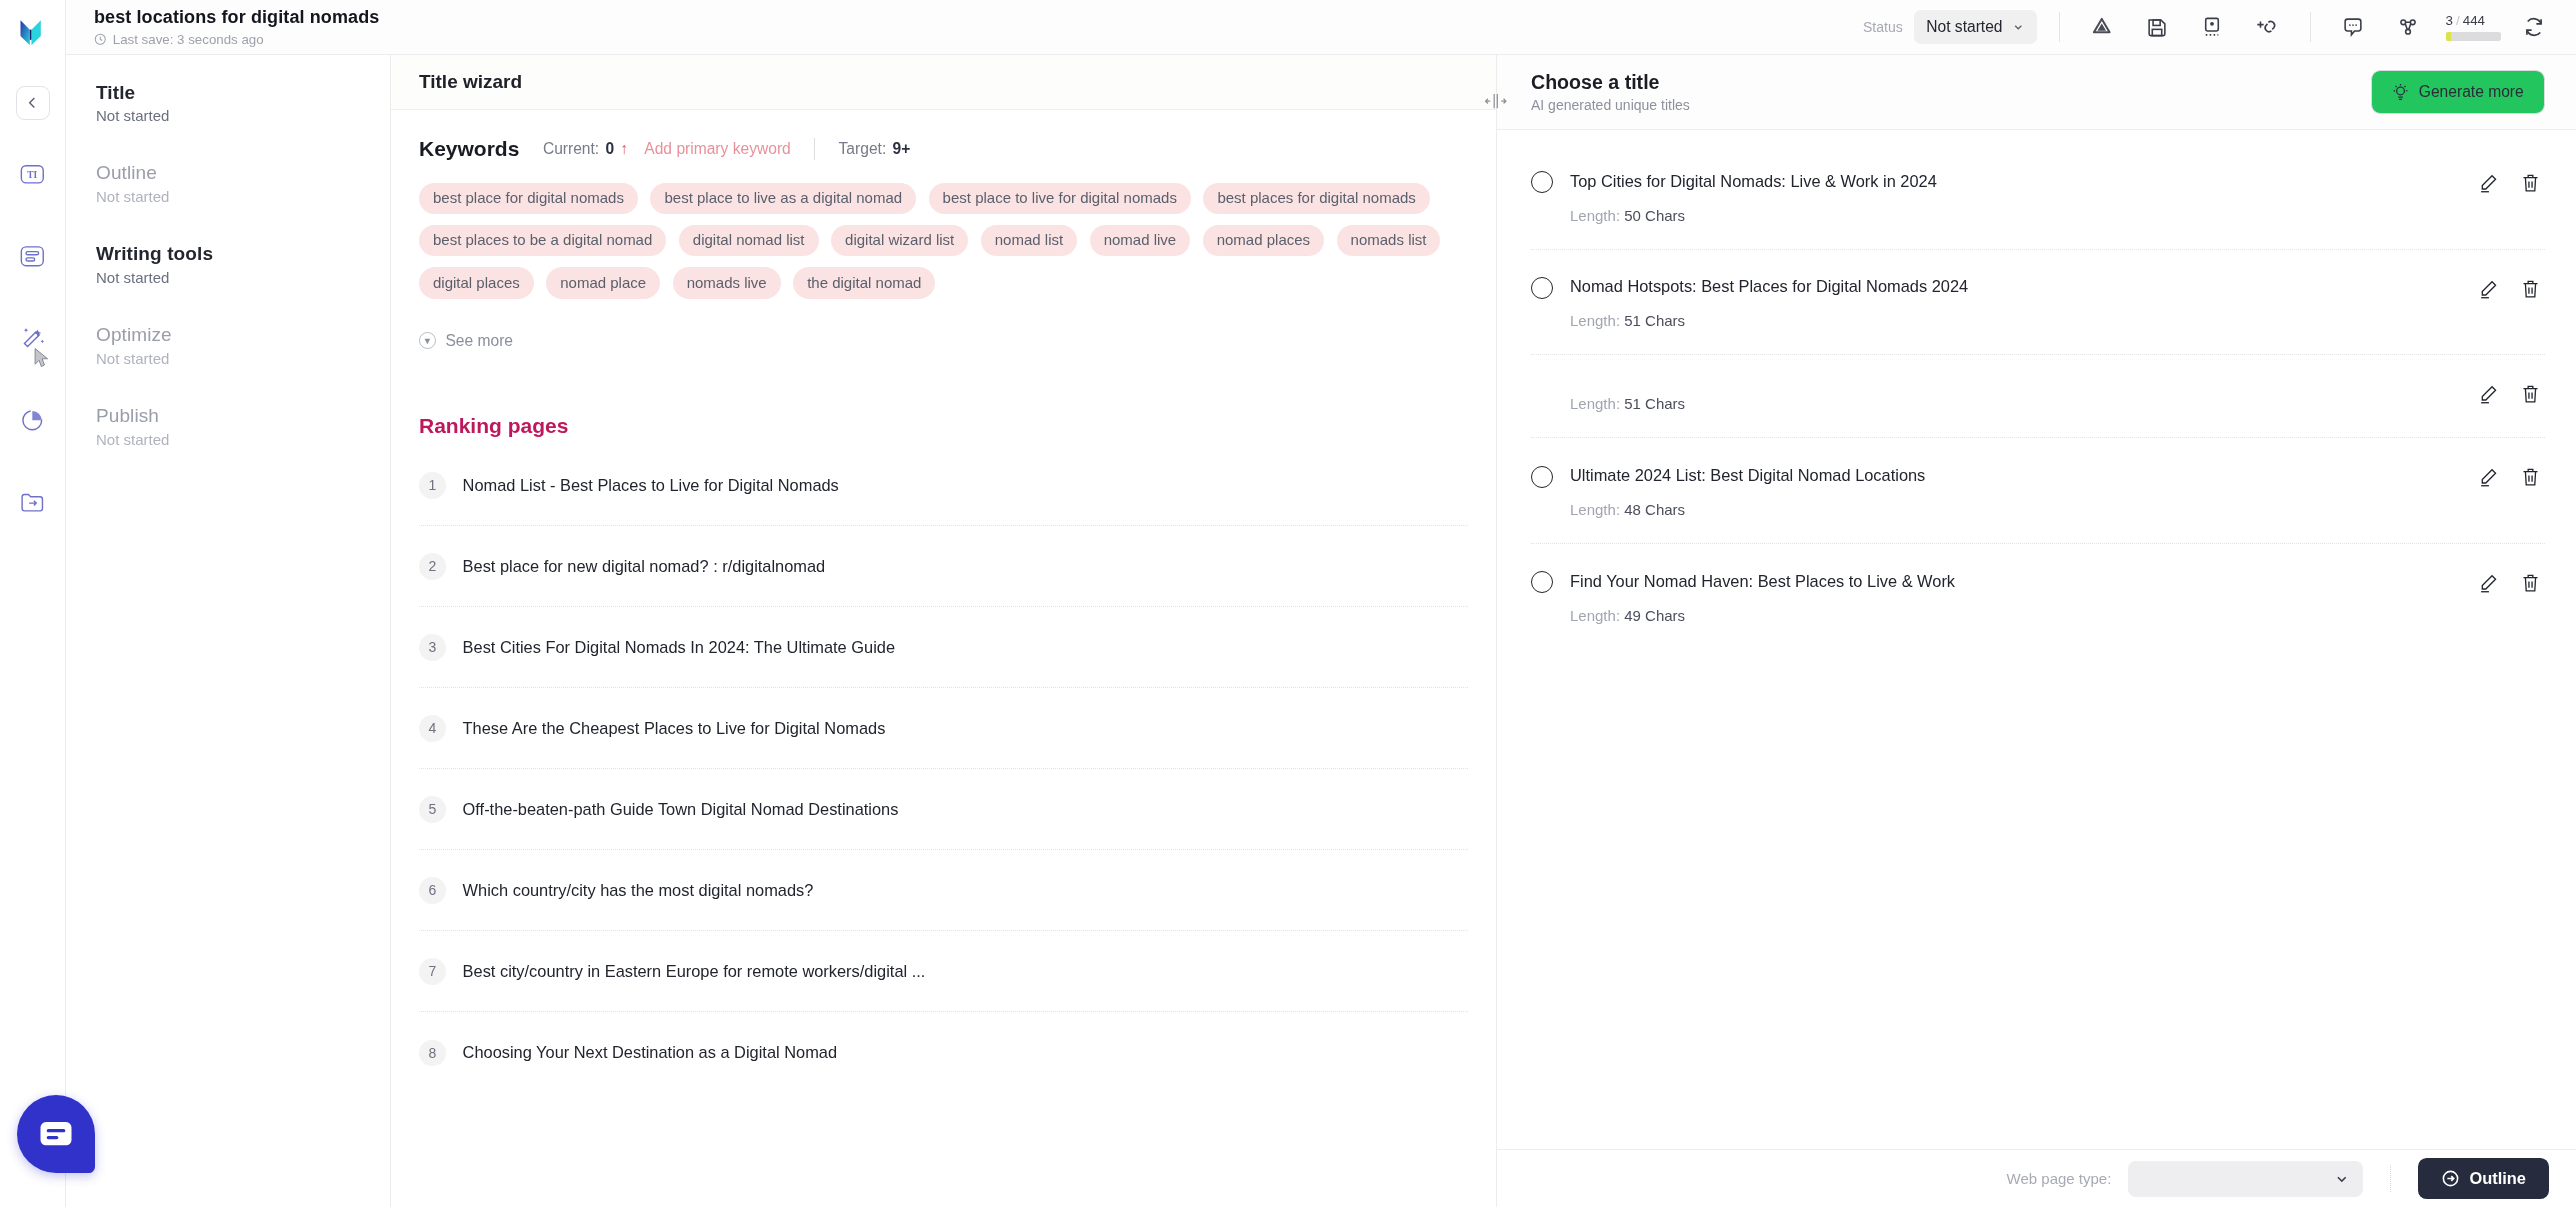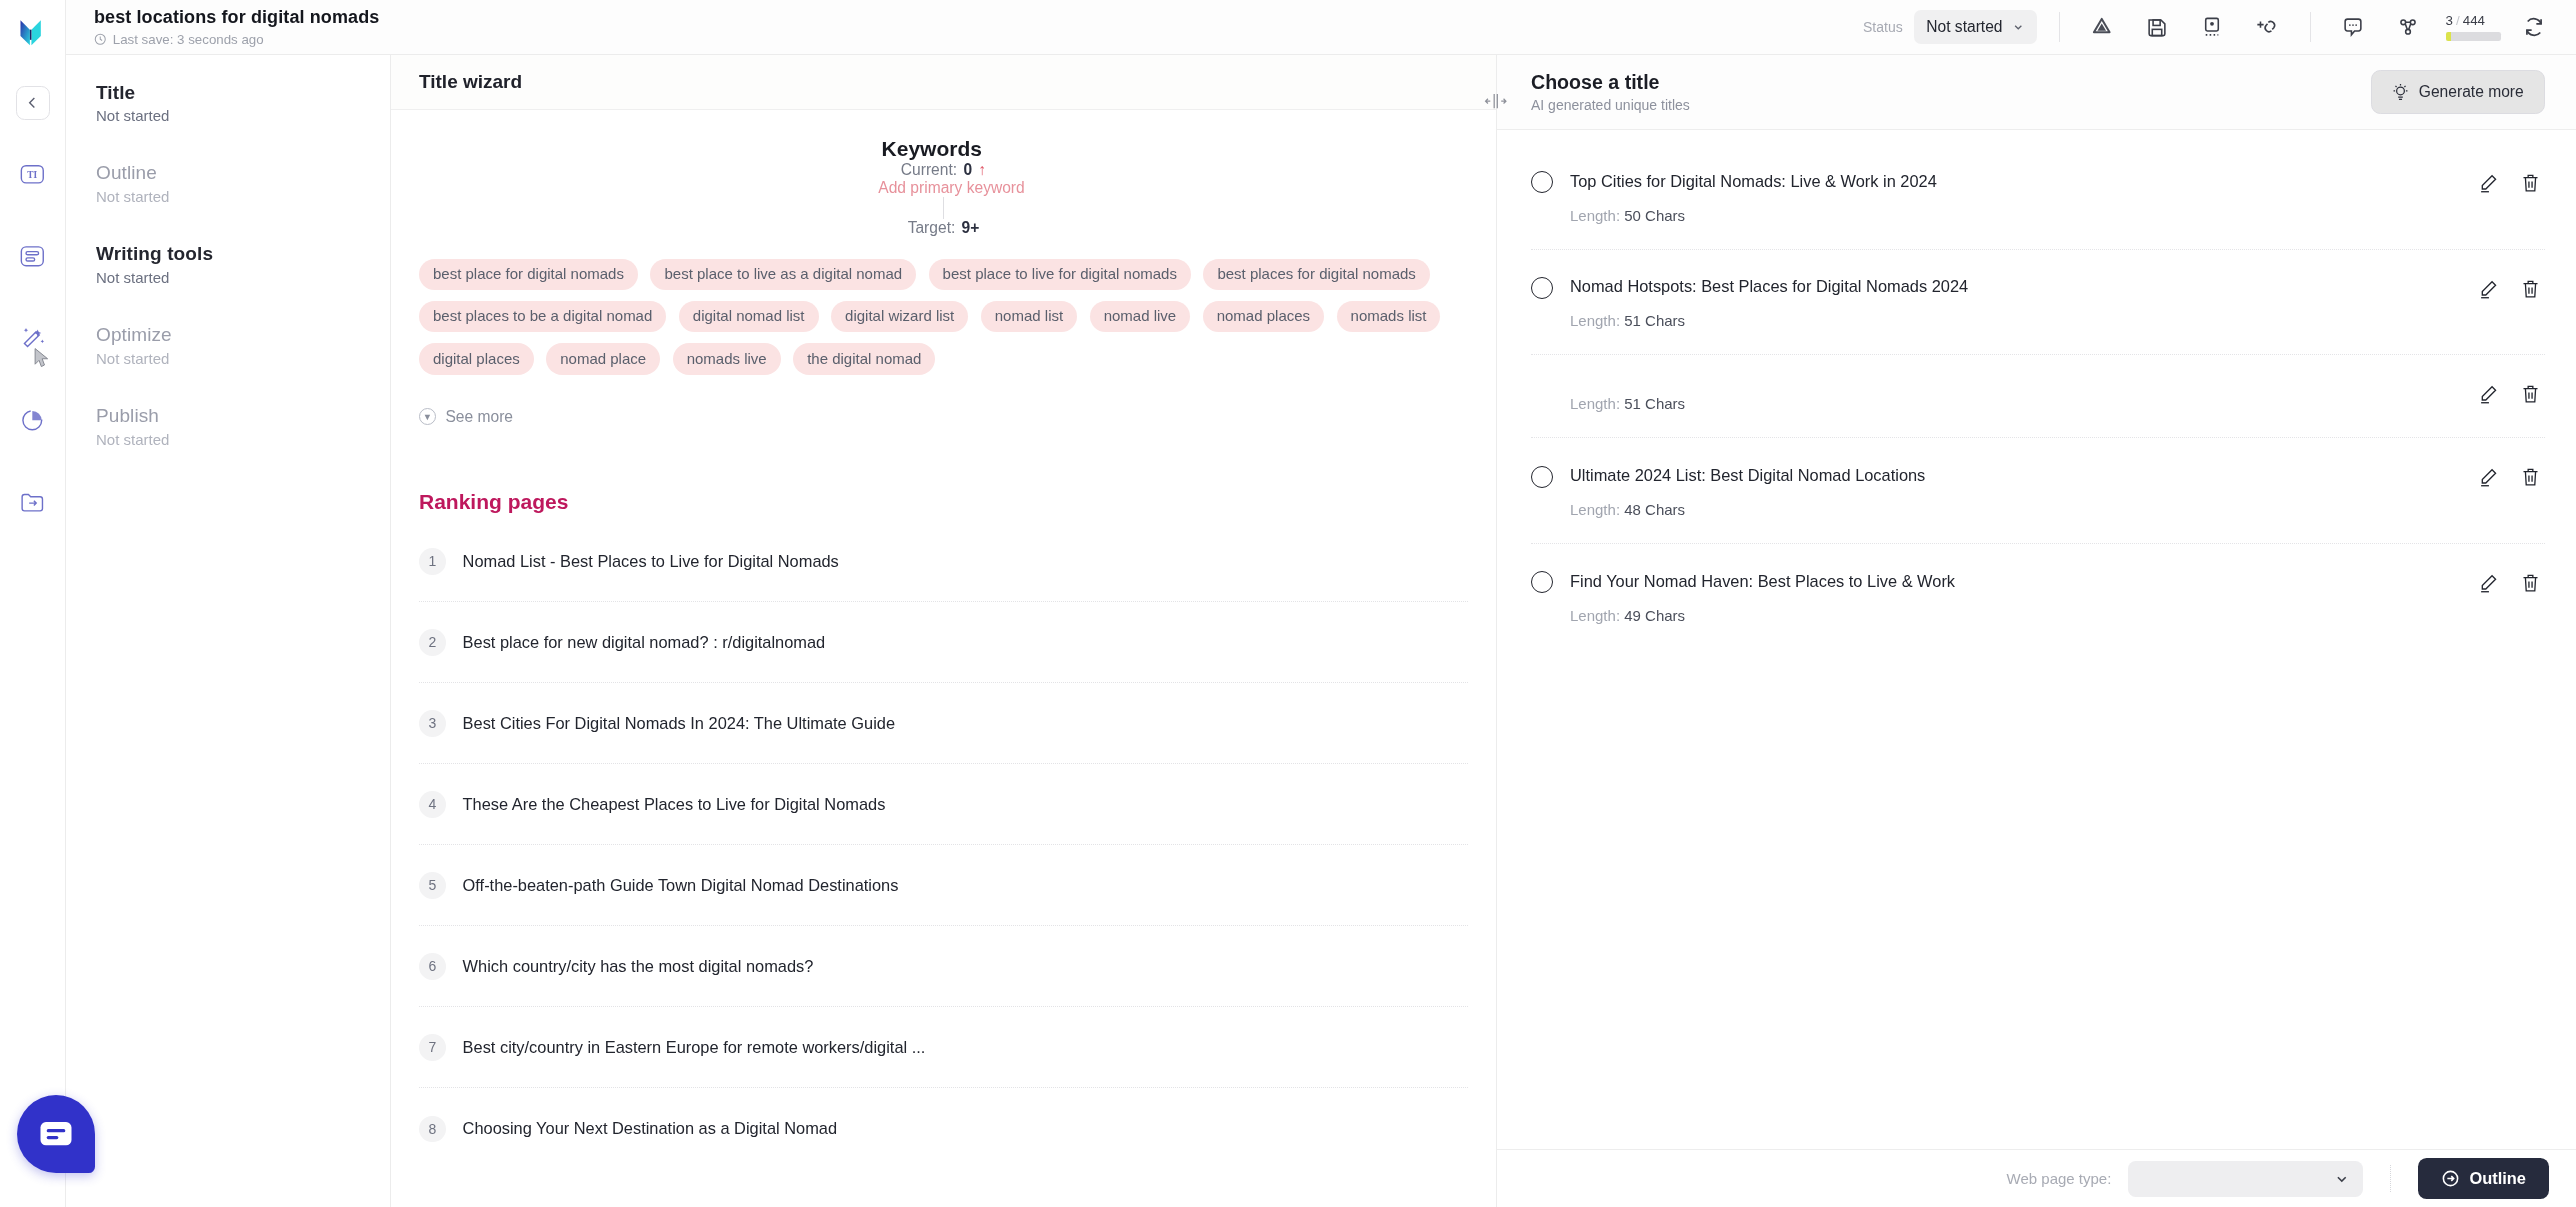--- a/index.html
+++ b/index.html
@@ -81,21 +81,21 @@
     position: relative;
   }
   .center-head {
     height: 55px; border-bottom: 0.8px solid #efefef;
     display:flex; align-items:center; padding-left: 28px;
     background: #fdfdfc;
   }
   .center-head h2 { font-size: 19px; font-weight: 600; color:#20222b; }
   .center-body { flex:1 1 auto; overflow: hidden; padding: 26.6px 28px 0 28px; }
 
-  .kw-row { display:flex; align-items:center; gap:0; margin-bottom: 22px; flex-direction: column; }
+  .kw-row { display:flex; align-items:center; gap:0; margin-bottom: 22px; }
   .kw-title { font-size: 21px; font-weight: 700; color:#191b22; margin-right: 23.5px; }
   .kw-current { font-size: 15.6px; color:#767b88; display:flex; align-items:center; gap:6.3px; }
   .kw-current b { font-weight: 600; color:#2c3040; }
   .arrow-up { color:#e05a6a; font-size: 15.6px; }
   .kw-addprimary { font-size: 15.6px; color:#e7919b; margin-left: 16px; cursor: pointer; text-align: center; }
   .kw-sep { width:0.8px; height:22px; background:#dedee2; margin: 0 23.5px; }
   .kw-target { font-size: 15.6px; color:#767b88; }
   .kw-target b { color:#2c3040; font-weight:600; margin-left:6.3px;}
 
   .pills { display:flex; flex-wrap:wrap; gap: 11px 12.5px; max-width: 1220px; }
@@ -130,21 +130,21 @@
   .right-head {
     height: 75px; border-bottom: 0.8px solid #ededed;
     display:flex; align-items:center; justify-content: space-between;
     padding: 0 31px 0 34px; background:#fdfdfd;
   }
   .right-head h2 { font-size: 19.6px; font-weight:700; color:#1b1d25; }
   .right-head p { font-size: 14px; color:#8d919d; margin-top: 3.1px; }
   .gen-more {
     display:flex; align-items:center; gap:9.4px;
     border:1.2px solid #dcdce1; border-radius: 9.4px;
-    padding: 11.7px 20.3px; font-size: 15.6px; color:#2a2d38; background:#e5e5e5; cursor:pointer;
+    padding: 11.7px 20.3px; font-size: 15.6px; color:#2a2d38; background:#22c55e; cursor:pointer;
   }
 
   .titles { flex:1 1 auto; padding: 14px 31px 0 34px; overflow:hidden; }
   .title-item { border-bottom: 1.6px dotted #e4e4e7; padding: 26.6px 0 25px 0; position:relative; }
   .title-item:last-child { border-bottom:none; }
   .title-row { display:flex; align-items:flex-start; gap: 17px; }
   .radio { width: 22px; height: 22px; border: 1.6px solid #23252e; border-radius: 50%; flex: 0 0 22px; margin-top:0.8px; cursor:pointer; background:#fff;}
   .title-text { font-size: 16.4px; color:#22252e; line-height: 1.3; }
   .title-len { font-size: 15px; color:#a1a5af; margin-top: 13.3px; margin-left: 39px; }
   .title-len b { color:#4b4f5b; font-weight: 400; }

